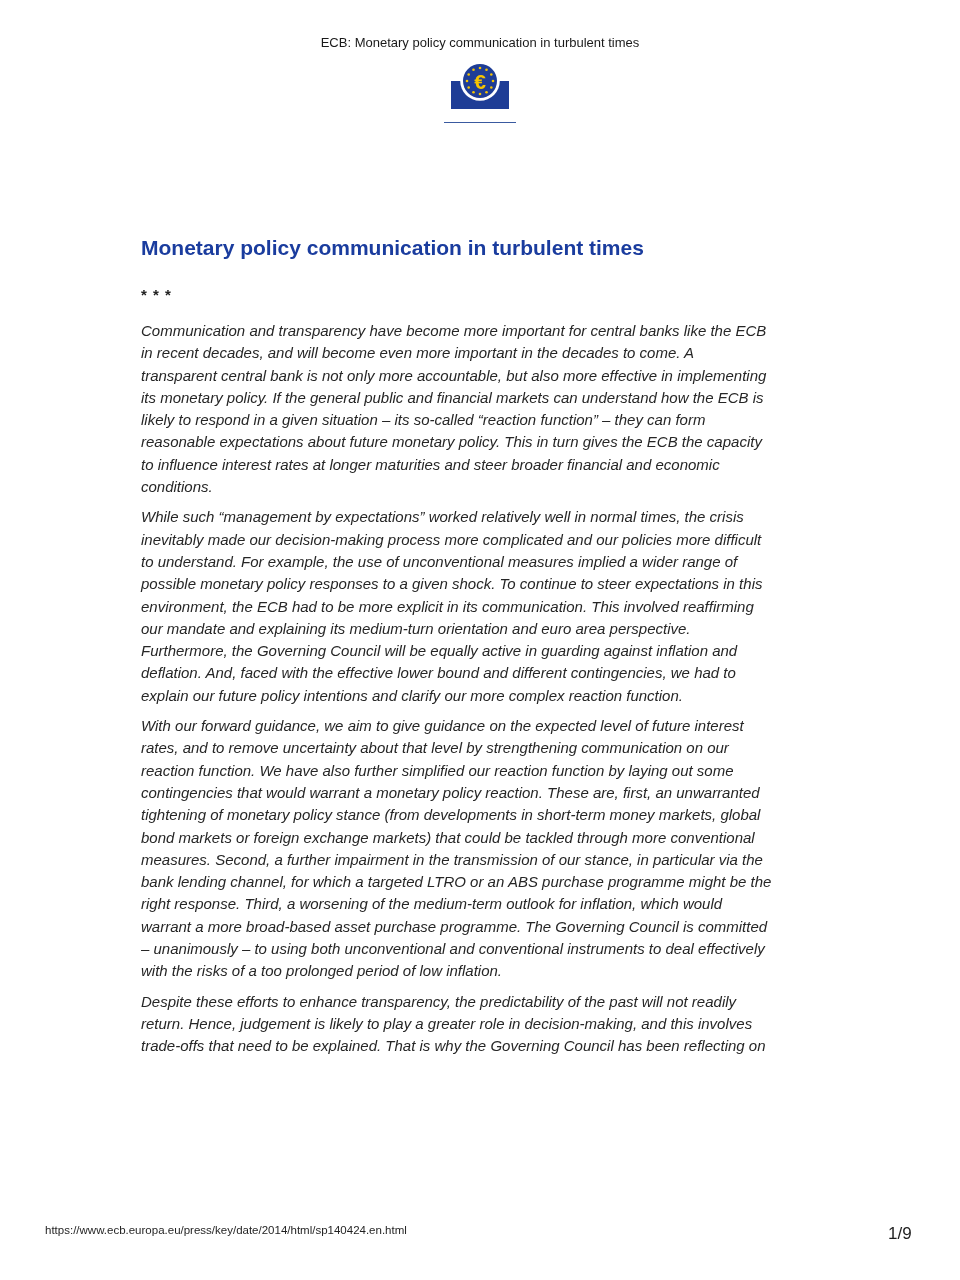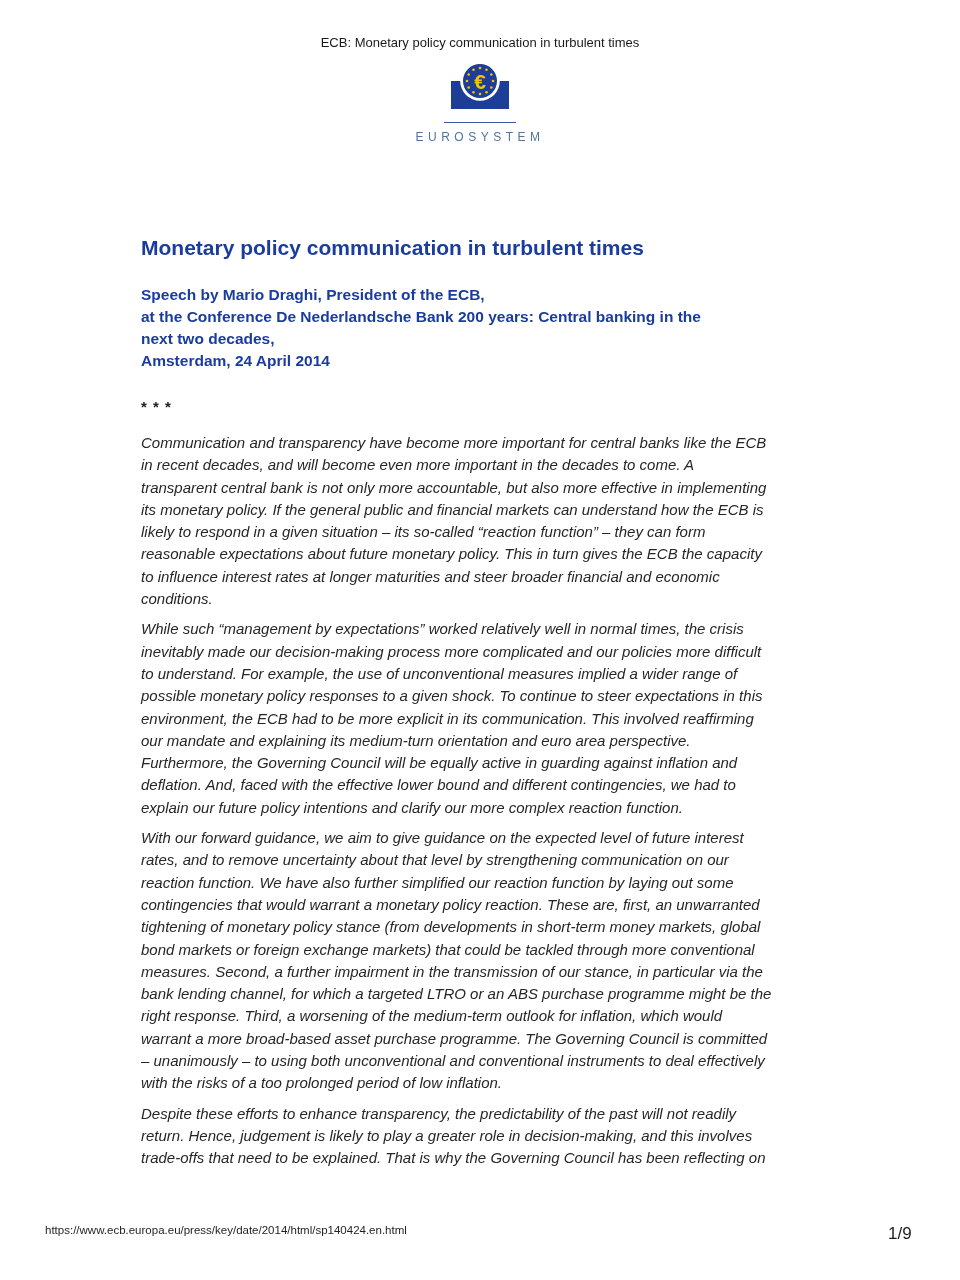--- a/index.html
+++ b/index.html
@@ -121,29 +121,24 @@
       <circle cx="32" cy="30" r="1.3"></circle>
       <circle cx="25.5" cy="28.3" r="1.3"></circle>
       <circle cx="20.7" cy="23.5" r="1.3"></circle>
       <circle cx="19" cy="17" r="1.3"></circle>
       <circle cx="20.7" cy="10.5" r="1.3"></circle>
       <circle cx="25.5" cy="5.7" r="1.3"></circle>
     </g>
     <text x="32" y="24.5" text-anchor="middle" font-family="Liberation Sans, sans-serif" font-size="21" font-weight="bold" fill="#f5c400">€</text>
   </svg>
   <div class="logo-divider"></div>
-  <div class="logo-subtitle">EUROSYSTEM</div>
 </div>
 
 <div class="content">
   <h1 class="article-title">Monetary policy communication in turbulent times</h1>
-  <div class="byline">Speech by Mario Draghi, President of the ECB,
-at the Conference De Nederlandsche Bank 200 years: Central banking in the
-next two decades,
-Amsterdam, 24 April 2014</div>
   <div class="separator">* * *</div>
   <p class="body-para">Communication and transparency have become more important for central banks like the ECB
 in recent decades, and will become even more important in the decades to come. A
 transparent central bank is not only more accountable, but also more effective in implementing
 its monetary policy. If the general public and financial markets can understand how the ECB is
 likely to respond in a given situation – its so-called “reaction function” – they can form
 reasonable expectations about future monetary policy. This in turn gives the ECB the capacity
 to influence interest rates at longer maturities and steer broader financial and economic
 conditions.</p>
   <p class="body-para">While such “management by expectations” worked relatively well in normal times, the crisis

